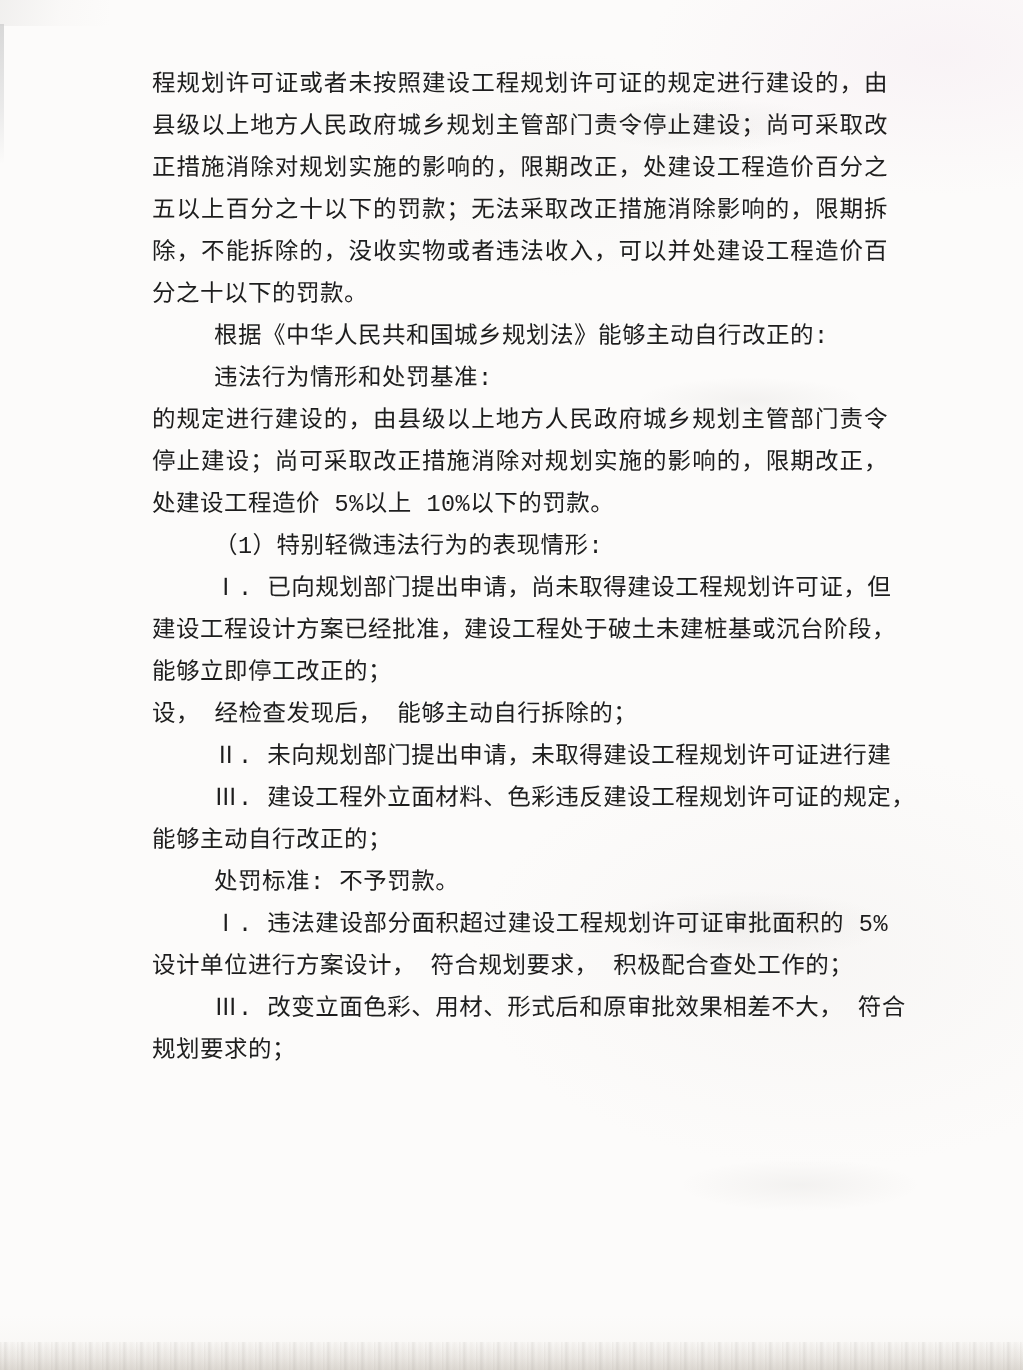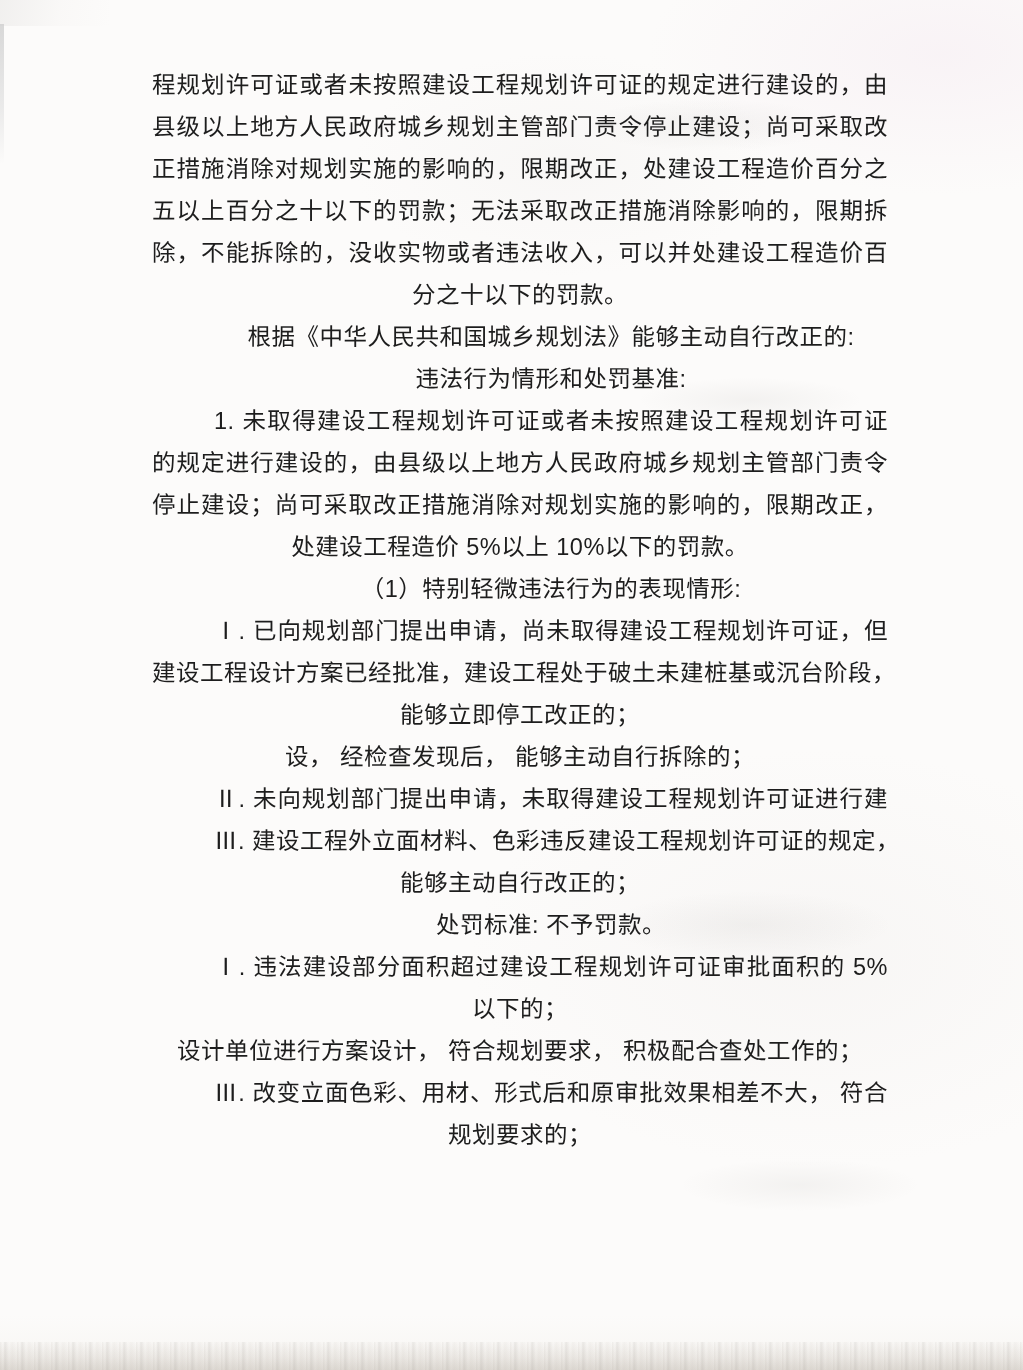--- a/index.html
+++ b/index.html
@@ -5,21 +5,21 @@
   html, body {
     margin: 0;
     padding: 0;
     background: #ffffff;
   }
   #page {
     position: relative;
     width: 1023px;
     height: 1370px;
     overflow: hidden;
-    font-family: Liberation Sans, sans-serif;
+    font-family: Liberation Mono, monospace;
   }
   
   #paper {
     position: absolute;
     inset: 0;
     background:
       radial-gradient(ellipse 420px 200px at 92% 4%, rgba(242,228,238,0.35), rgba(242,228,238,0) 70%),
       radial-gradient(ellipse 500px 300px at 80% 70%, rgba(228,224,222,0.18), rgba(228,224,222,0) 70%),
       radial-gradient(ellipse 300px 160px at 55% 12%, rgba(225,222,220,0.15), rgba(225,222,220,0) 70%),
       linear-gradient(180deg, #fcfbfa 0%, #fcfbfa 96%, #f7f5f2 100%);
@@ -65,21 +65,21 @@
     top: 64px;
     width: 736px;
     font-size: 23.5px;
     line-height: 42px;
     color: #1d1d1d;
     letter-spacing: 0.5px;
   }
   .line {
     height: 42px;
     white-space: nowrap;
-    text-align: center;
+    text-align: left;
   }
   .line.justify {
     text-align: justify;
     text-align-last: justify;
   }
   .line.indent {
     text-indent: 62px;
   }
 </style>
 </head>
@@ -98,34 +98,32 @@
 
   <div id="document-text">
       <div class="line justify">程规划许可证或者未按照建设工程规划许可证的规定进行建设的，由</div>
       <div class="line justify">县级以上地方人民政府城乡规划主管部门责令停止建设；尚可采取改</div>
       <div class="line justify">正措施消除对规划实施的影响的，限期改正，处建设工程造价百分之</div>
       <div class="line justify">五以上百分之十以下的罚款；无法采取改正措施消除影响的，限期拆</div>
       <div class="line justify">除，不能拆除的，没收实物或者违法收入，可以并处建设工程造价百</div>
       <div class="line">分之十以下的罚款。</div>
       <div class="line indent">根据《中华人民共和国城乡规划法》能够主动自行改正的:</div>
       <div class="line indent">违法行为情形和处罚基准:</div>
-      <div class="line indent justify">1. 未取得建设工程规划许可证或者未按照建设工程规划许可证</div>
       <div class="line justify">的规定进行建设的，由县级以上地方人民政府城乡规划主管部门责令</div>
       <div class="line justify">停止建设；尚可采取改正措施消除对规划实施的影响的，限期改正，</div>
       <div class="line">处建设工程造价 5%以上 10%以下的罚款。</div>
       <div class="line indent">（1）特别轻微违法行为的表现情形:</div>
       <div class="line indent justify">Ⅰ. 已向规划部门提出申请，尚未取得建设工程规划许可证，但</div>
       <div class="line justify">建设工程设计方案已经批准，建设工程处于破土未建桩基或沉台阶段，</div>
       <div class="line">能够立即停工改正的；</div>
       <div class="line">设， 经检查发现后， 能够主动自行拆除的；</div>
       <div class="line indent justify">Ⅱ. 未向规划部门提出申请，未取得建设工程规划许可证进行建</div>
       <div class="line indent justify">Ⅲ. 建设工程外立面材料、色彩违反建设工程规划许可证的规定，</div>
       <div class="line">能够主动自行改正的；</div>
       <div class="line indent">处罚标准: 不予罚款。</div>
       <div class="line indent justify">Ⅰ. 违法建设部分面积超过建设工程规划许可证审批面积的 5%</div>
-      <div class="line">以下的；</div>
       <div class="line">设计单位进行方案设计， 符合规划要求， 积极配合查处工作的；</div>
       <div class="line indent justify">Ⅲ. 改变立面色彩、用材、形式后和原审批效果相差不大， 符合</div>
       <div class="line">规划要求的；</div>
     </div>
 
   <div id="bottom-shadow"></div>
 </div>
 
 </body></html>

